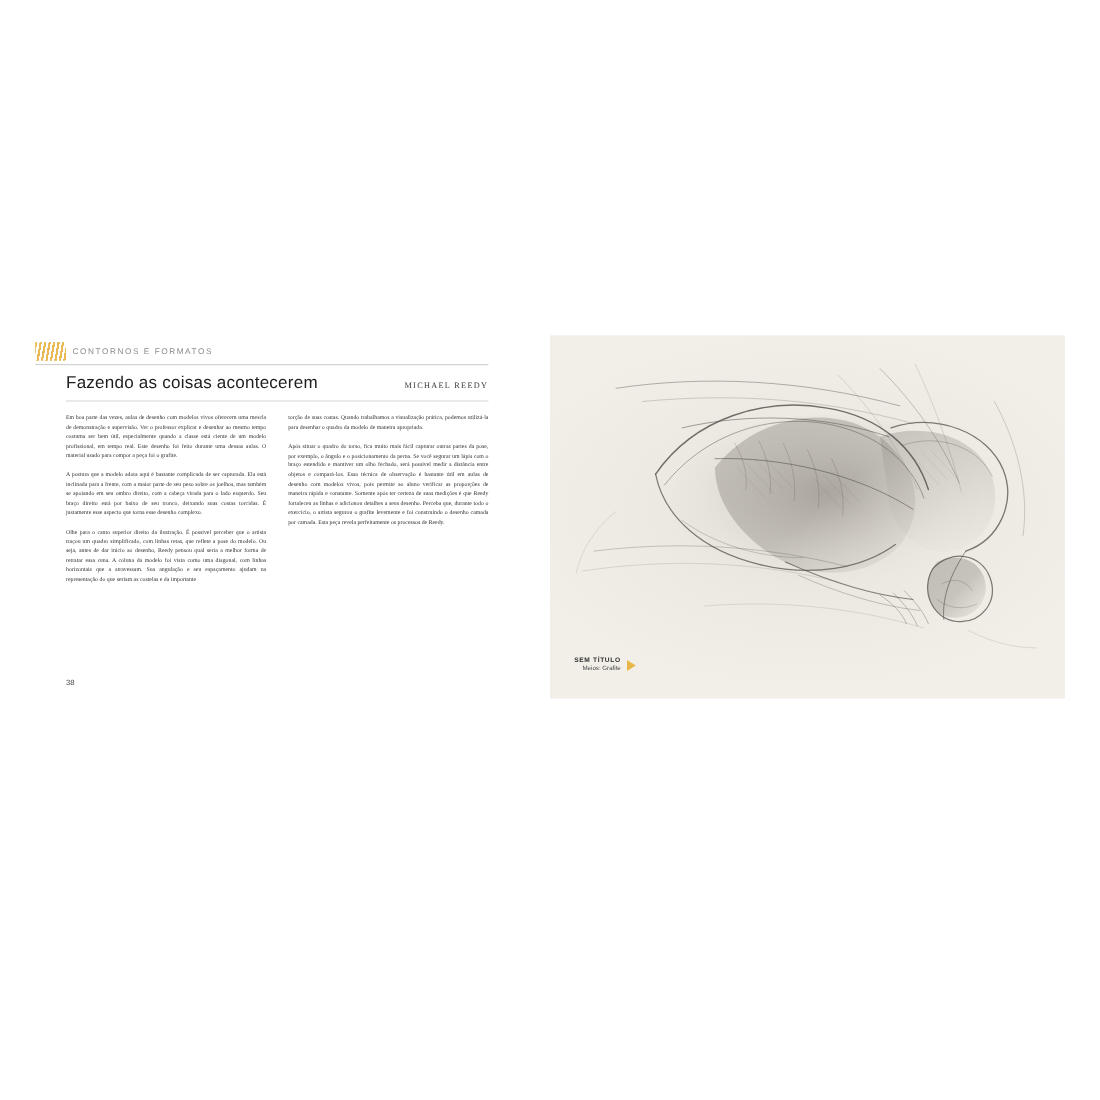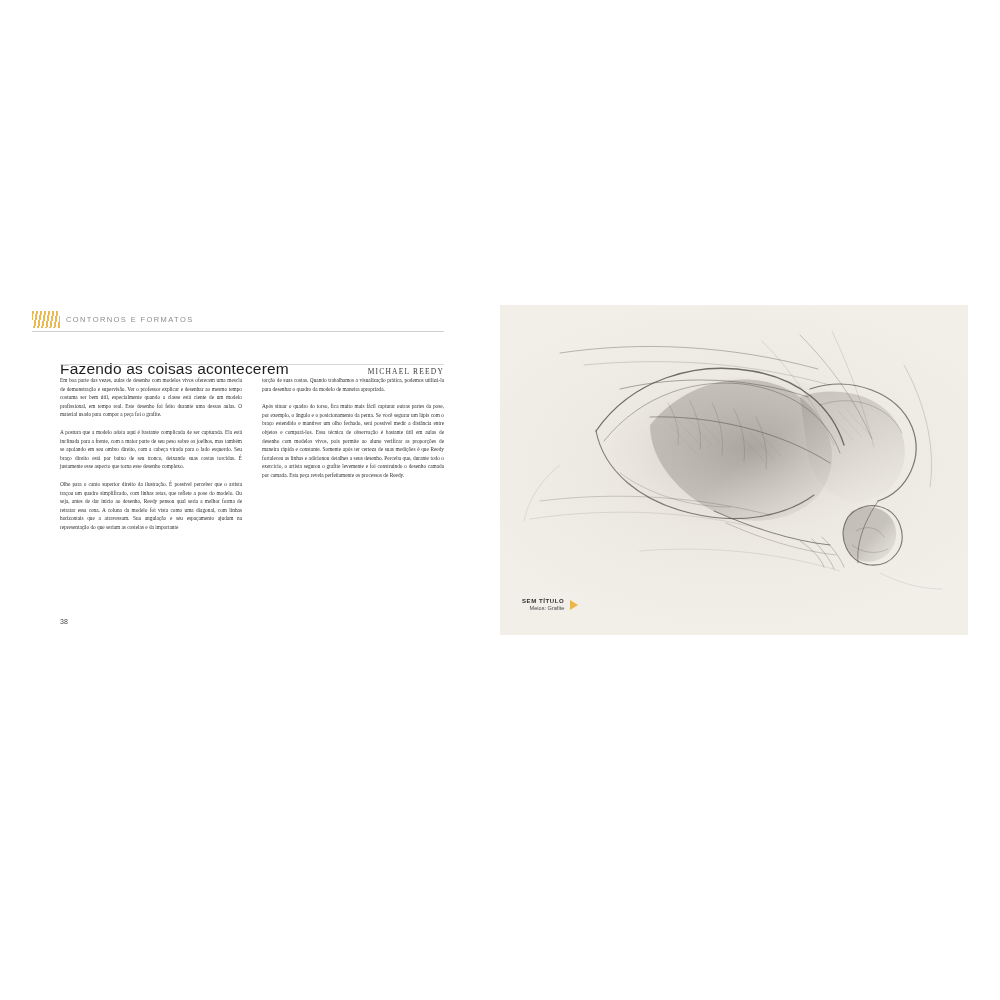--- a/index.html
+++ b/index.html
@@ -81,21 +81,20 @@
     align-items: baseline;
     justify-content: space-between;
   }
   .article-title {
     font-family: "Liberation Sans", sans-serif;
     font-weight: 400;
     font-size: 15.5px;
     letter-spacing: .2px;
     color: #1d1d1d;
     white-space: nowrap;
-    margin-top: 20px;
   }
   .byline {
     font-family: Liberation Serif, serif;
     font-size: 7.5px;
     letter-spacing: 1.2px;
     color: #3a3a3a;
     text-transform: uppercase;
     white-space: nowrap;
   }
 

